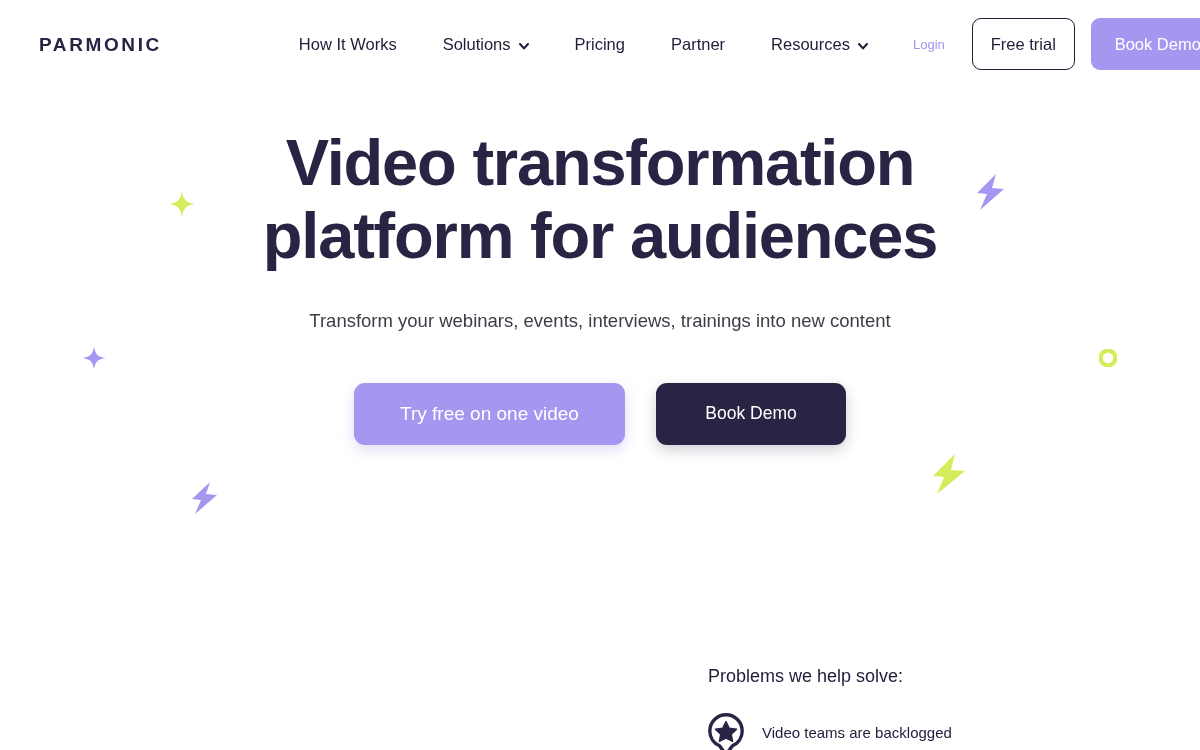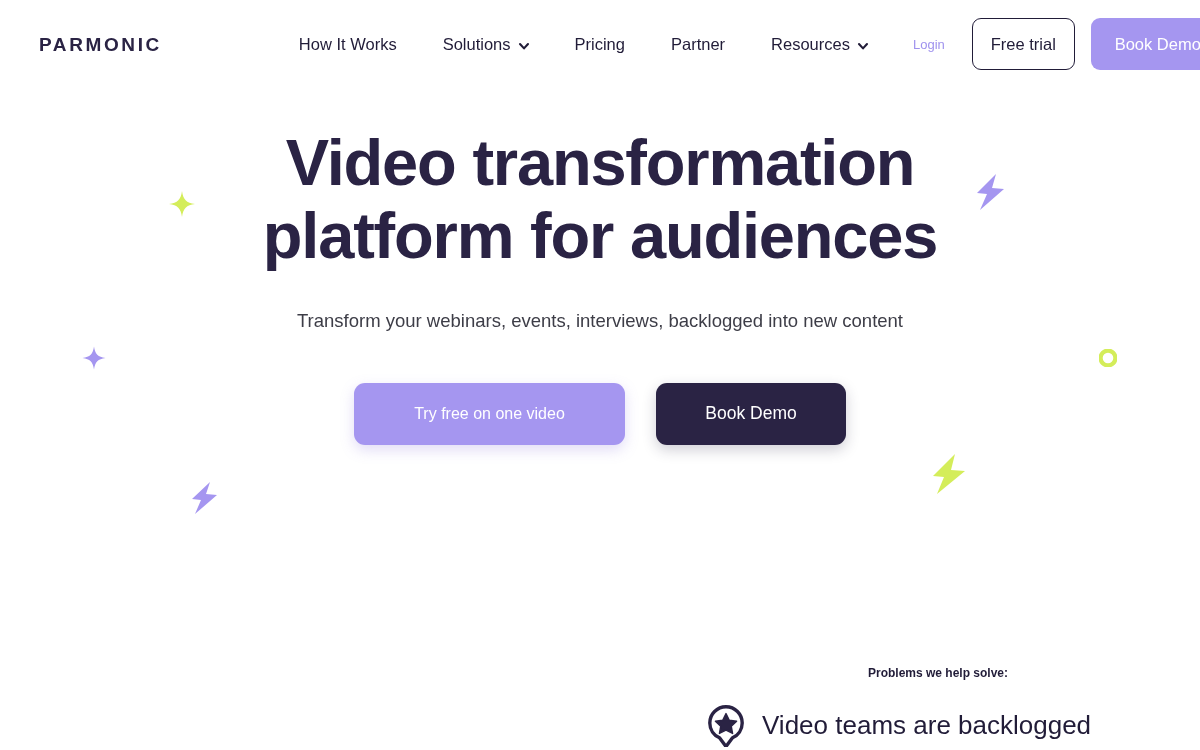--- a/index.html
+++ b/index.html
@@ -154,21 +154,21 @@
     gap: 31px;
   }
 
   .btn-try {
     width: 271px;
     height: 62px;
     border: none;
     border-radius: 11px;
     background: #a596f0;
     color: #ffffff;
-    font-size: 16px;
+    font-size: 19px;
     font-family: "Liberation Sans", sans-serif;
     font-weight: 400;
     cursor: pointer;
     box-shadow: 0 5px 14px rgba(140,120,220,0.26);
   }
 
   .btn-demo {
     width: 190px;
     height: 62px;
     border: none;
@@ -184,39 +184,38 @@
 
   
   .problems {
     position: absolute;
     left: 708px;
     top: 666px;
     width: 460px;
   }
 
   .problems-title {
-    font-size: 12px;
-    font-weight: 700;
+    font-size: 18px;
+    font-weight: 400;
     color: #211c38;
     line-height: 1.2;
-    text-align: center;
   }
 
   .problem-row {
     display: flex;
     align-items: center;
     gap: 18px;
     margin-top: 25px;
   }
 
   .problem-icon { width: 36px; height: 40px; flex: 0 0 36px; }
   .problem-icon svg { display: block; }
 
   .problem-text {
-    font-size: 26px;
+    font-size: 15px;
     color: #211c38;
     line-height: 1.2;
     white-space: nowrap;
   }
 
   
   .deco {
     position: absolute;
     z-index: 1;
     pointer-events: none;
@@ -311,21 +310,21 @@
   </nav>
 
   <section class="hero">
 
     <h1 class="hero-title">
       <span>Video transformation</span><br>
       <span>platform for audiences</span>
     </h1>
 
     <p class="hero-sub">
-      <span>Transform your webinars, events, interviews, backlogged into new content</span><br>
+      <span>Transform your webinars, events, interviews, trainings into new content</span><br>
     </p>
 
     <div class="hero-ctas">
       <button class="btn-try">Try free on one video</button>
       <button class="btn-demo">Book Demo</button>
     </div>
 
   </section>
 
   <div class="problems">

